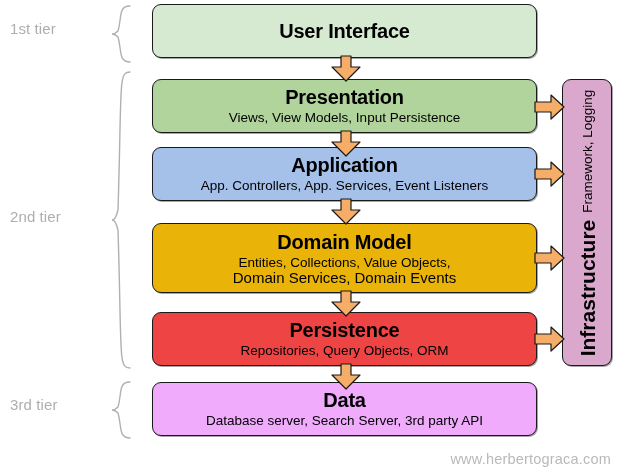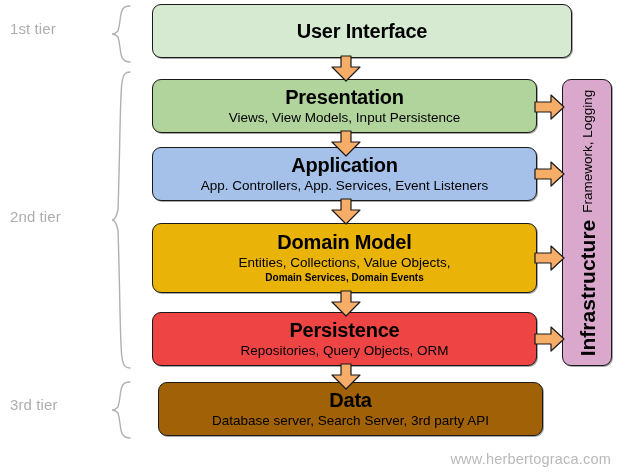--- a/index.html
+++ b/index.html
@@ -23,22 +23,22 @@
   }
   .layer .ttl{
     font-weight:bold;font-size:20px;line-height:22px;
     letter-spacing:-0.2px;margin:0;
   }
   .layer .sub{
     font-size:13.5px;line-height:15.5px;margin-top:2px;
     font-weight:normal;
   }
   .layer .sub2{
-    font-size:10px;line-height:15.5px;margin-top:0px;
-    font-weight:bold;
+    font-size:15px;line-height:15.5px;margin-top:0px;
+    font-weight:normal;
   }
 
   
   #infra{
     position:absolute;
     border:1.6px solid #1a1a1a;
     border-radius:9px;
     box-sizing:border-box;
     background:#d9a8cc;
     box-shadow:1px 1px 0 rgba(0,0,0,.35);
@@ -93,21 +93,21 @@
       <path d="M30 2 C 18 2, 22 14, 18 140 C 16 147, 15 150, 12 150 C 15 150, 16 153, 18 160 C 22 286, 18 298, 30 298" fill="none" stroke="#b0b0b0" stroke-width="1.4" stroke-linecap="round"></path>
     </svg>
   </div>
 
   <div class="brace" style="left:100px;top:380px;">
     <svg width="34" height="60" viewBox="0 0 34 60">
       <path d="M30 2 C 18 2, 22 14, 18 27 C 16 29, 15 30, 12 30 C 15 30, 16 31, 18 33 C 22 46, 18 58, 30 58" fill="none" stroke="#b0b0b0" stroke-width="1.4" stroke-linecap="round"></path>
     </svg>
   </div>
 
-  <div class="layer" id="box-ui" style="left:152px;top:4px;width:420px;height:54px;background:#d5ead0;">
+  <div class="layer" id="box-ui" style="left:152px;top:4px;width:385px;height:54px;background:#d5ead0;">
     <div class="ttl">User Interface</div>
   </div>
 
   <div class="layer" id="box-presentation" style="left:152px;top:79px;width:385px;height:54px;background:#b1d39c;justify-content:center;">
     <div class="ttl">Presentation</div>
     <div class="sub">Views, View Models, Input Persistence</div>
   </div>
 
   <div class="layer" id="box-application" style="left:152px;top:147px;width:385px;height:54px;background:#a5c1ea;">
     <div class="ttl">Application</div>
@@ -118,21 +118,21 @@
     <div class="ttl">Domain Model</div>
     <div class="sub">Entities, Collections, Value Objects,</div>
     <div class="sub2">Domain Services, Domain Events</div>
   </div>
 
   <div class="layer" id="box-persistence" style="left:152px;top:312px;width:385px;height:54px;background:#ef4444;">
     <div class="ttl">Persistence</div>
     <div class="sub">Repositories, Query Objects, ORM</div>
   </div>
 
-  <div class="layer" id="box-data" style="left:158px;top:382px;width:385px;height:54px;background:#a16207;">
+  <div class="layer" id="box-data" style="left:152px;top:382px;width:385px;height:54px;background:#f0abfc;">
     <div class="ttl">Data</div>
     <div class="sub">Database server, Search Server, 3rd party API</div>
   </div>
 
   <div id="infra" style="left:562px;top:79px;width:50px;height:287px;">
     <div class="rotwrap">
       <span class="itl">Infrastructure</span>
       <span class="isub">Framework, Logging</span>
     </div>
   </div>

